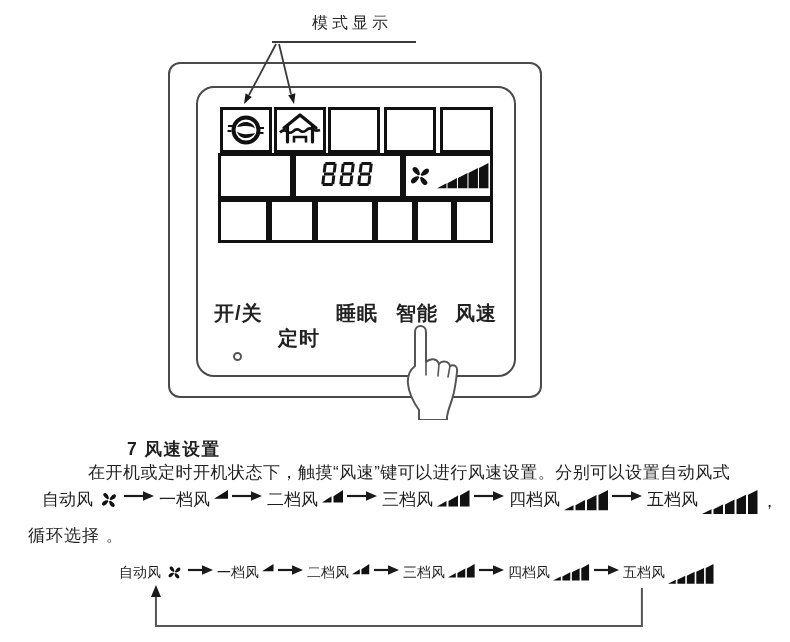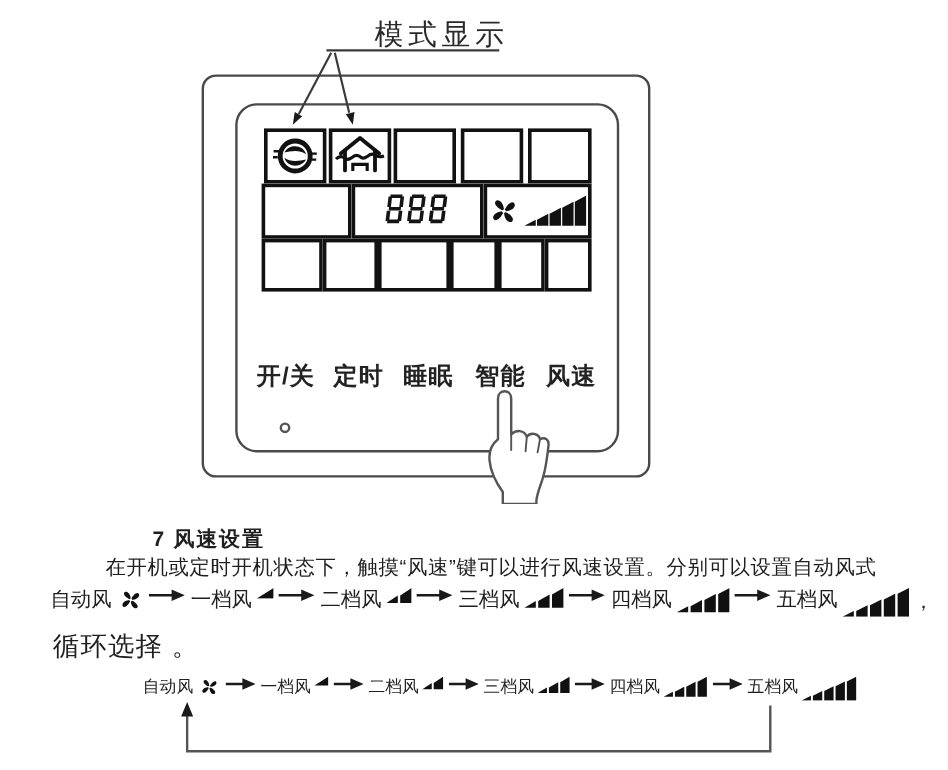--- a/index.html
+++ b/index.html
@@ -5,21 +5,21 @@
   * { margin:0; padding:0; box-sizing:border-box; }
   html,body { background:#ffffff; }
   body {
     width:790px; height:642px; position:relative; overflow:hidden;
     font-family:"Liberation Sans","DejaVu Sans",sans-serif;
     color:#1f1f1f;
   }
   .abs { position:absolute; }
 
   
-  .callout-label { left:312px; top:13px; font-size:24px; letter-spacing:4px; color:#2a2a2a;text-align:right; }
+  .callout-label { left:312px; top:13px; font-size:16px; letter-spacing:4px; color:#2a2a2a;text-align:right; }
   .overlay { left:0; top:0; width:790px; height:642px; pointer-events:none; z-index:6; }
 
   
   .panel-outer {
     left:168px; top:62px; width:374px; height:336px;
     border:2px solid #4a4a4a; border-radius:12px; background:#fff;
   }
   .panel-inner {
     left:196px; top:86px; width:320px; height:291px;
     border:2px solid #4a4a4a; border-radius:18px; background:#fff;
@@ -33,21 +33,21 @@
     position:absolute; top:300px; font-size:20px; font-weight:700;
     letter-spacing:1px; color:#222; cursor:pointer;
   }
   .led { left:233px; top:352px; width:9px; height:9px; border:2px solid #555; border-radius:50%; background:#fff; }
 
   .hand { left:388px; top:320px; z-index:5; }
 
   
   .sec-heading { left:127px; top:437px; font-size:17.5px; font-weight:700; letter-spacing:1.5px; }
   .sec-line1  { left:88px;  top:461px; font-size:17px; letter-spacing:0.5px; white-space:nowrap; }
-  .sec-line3  { left:44px;  top:524px; font-size:22px; letter-spacing:1px; }
+  .sec-line3  { left:28px;  top:524px; font-size:17px; letter-spacing:1px; }
 
   .seq { display:flex; white-space:nowrap; }
   .seq-main { left:40px; top:490px; }
   .seq .seq-label { font-size:17px; line-height:1.15; margin:0 2px; }
   .seq svg { display:block; }
   .seq .arrow-w { margin:0 3px 5px 3px; }
   .seq .ramp-w  { margin:0 1px 2px 2px; }
   .seq .fan-w   { margin:0 2px 1px 4px; }
   .seq .suffix  { font-size:17px; margin-left:2px; }
 
@@ -137,21 +137,21 @@
 </div>
 
 <div class="abs dcell" style="left:218px;top:199px;width:51px;height:44px;"></div>
 <div class="abs dcell" style="left:269px;top:199px;width:46px;height:44px;"></div>
 <div class="abs dcell" style="left:315px;top:199px;width:60px;height:44px;"></div>
 <div class="abs dcell" style="left:375px;top:199px;width:40px;height:44px;"></div>
 <div class="abs dcell" style="left:415px;top:199px;width:39px;height:44px;"></div>
 <div class="abs dcell" style="left:454px;top:199px;width:39px;height:44px;"></div>
 
 <span class="panel-btn" style="left:214px;">开/关</span>
-<span class="panel-btn" style="left:278px;">定时</span>
+<span class="panel-btn" style="left:278px;margin-top:25px;">定时</span>
 <span class="panel-btn" style="left:336px;text-align:right;">睡眠</span>
 <span class="panel-btn" style="left:396px;">智能</span>
 <span class="panel-btn" style="left:455px;">风速</span>
 
 <div class="abs led"></div>
 
 <svg class="abs hand" width="76" height="100" viewBox="0 0 76 100">
   <path d="M27,12 C27,4 38,4 38,12 L38,42
            C42,38 49,38 51,44
            C54,40 61,41 62,46

